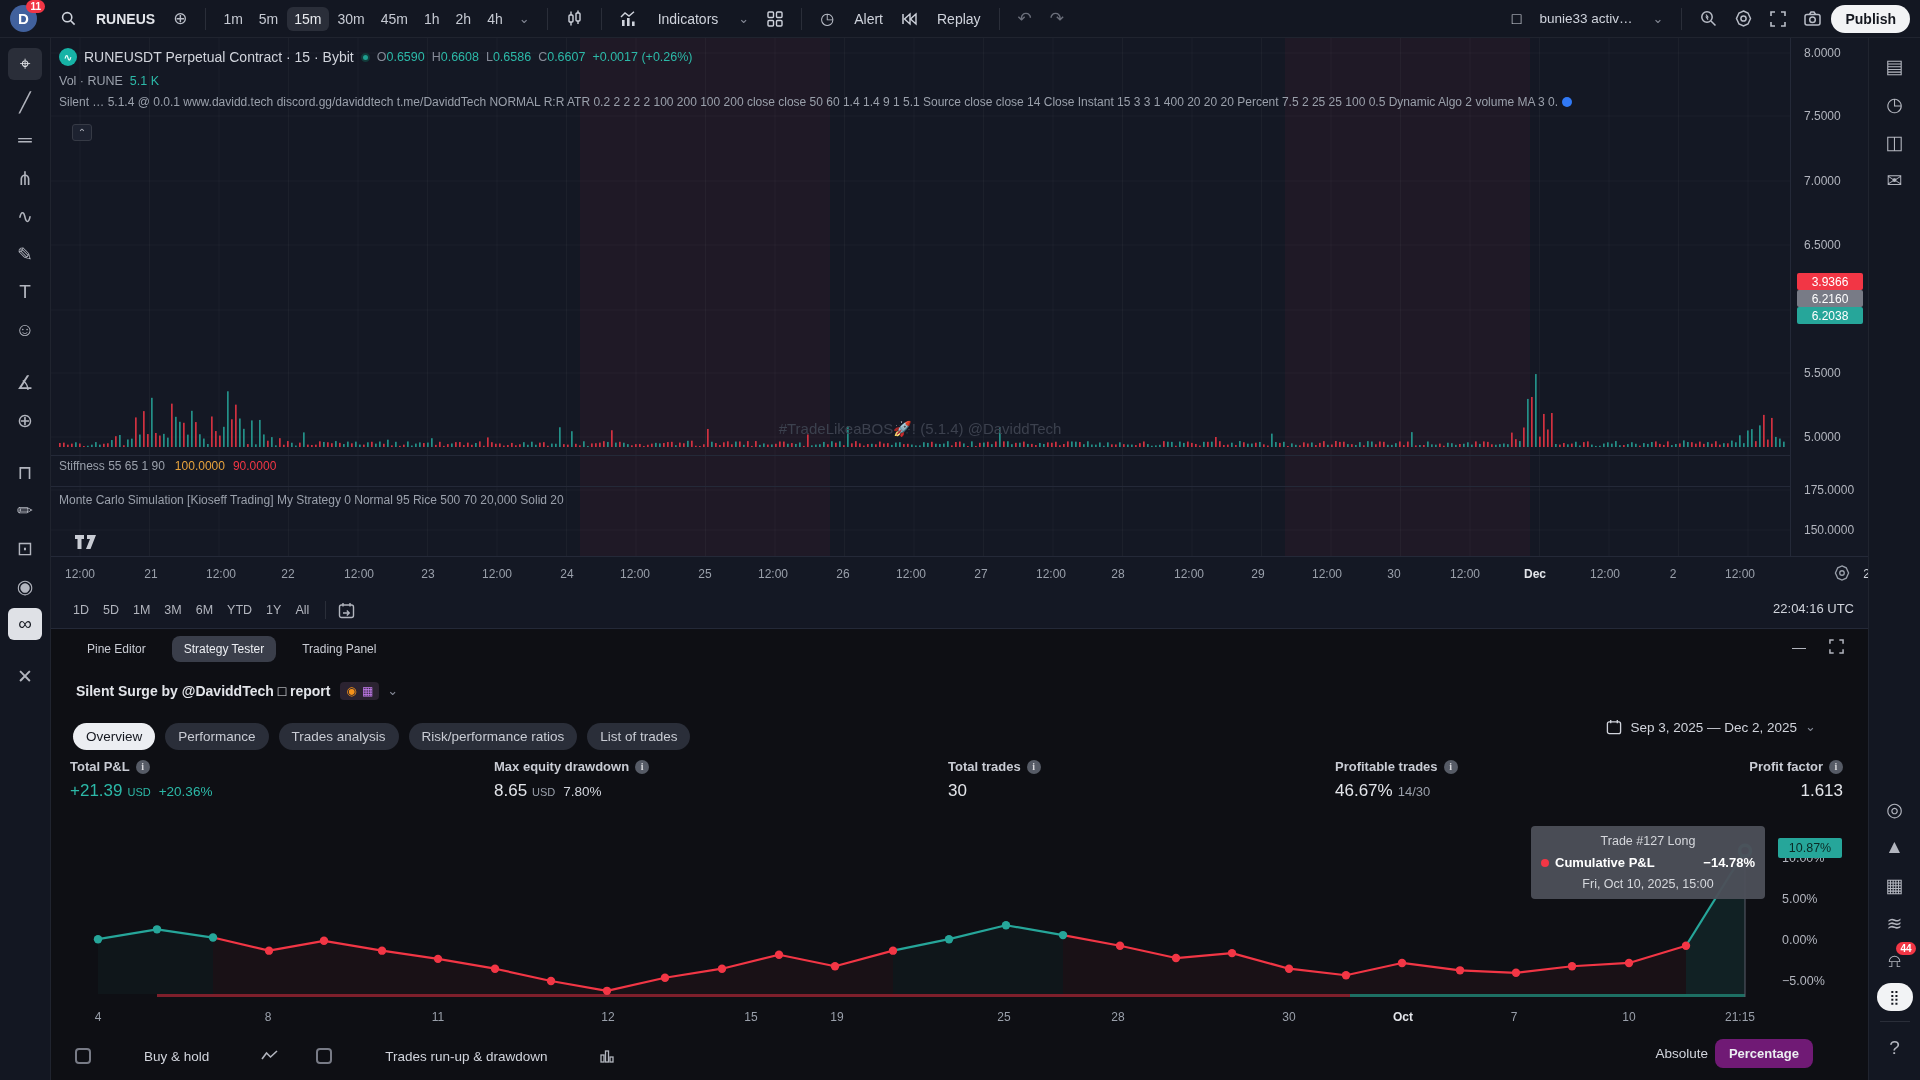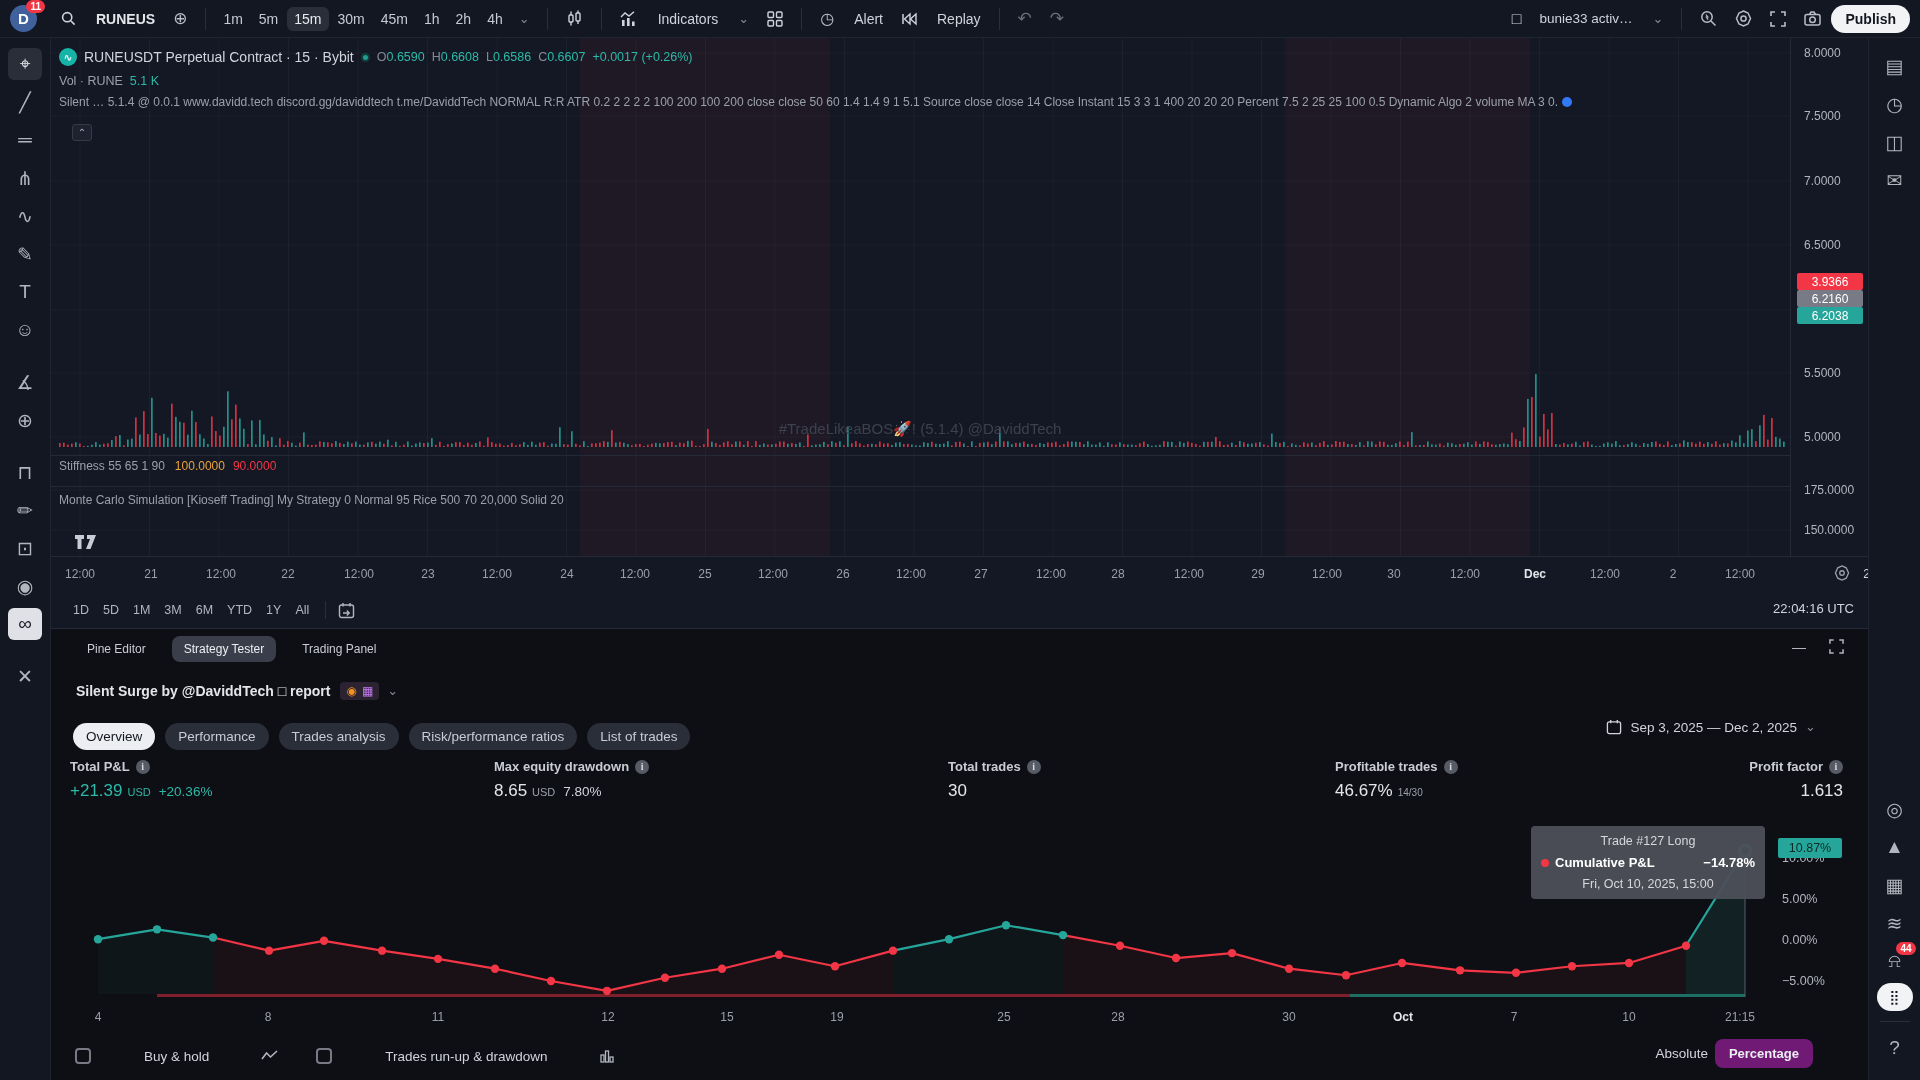--- a/index.html
+++ b/index.html
@@ -98,21 +98,21 @@
   .view-pill.active { background:#eceef2; color:#14171f; }
   .stats-row { position:absolute; left:0; top:130px; width:100%; height:57px; }
   .stat { position:absolute; top:0; }
   .stat-label { font-size:13px; font-weight:bold; color:#c9ccd4; display:flex; align-items:center; gap:6px; }
   .info-i { width:14px; height:14px; border-radius:50%; background:#565b66; color:#d8d9dd; font-size:10px;
     font-weight:bold; display:flex; align-items:center; justify-content:center; font-family:"Liberation Serif", serif; }
   .stat-val { margin-top:7px; font-size:17px; color:#e3e5ea; display:flex; align-items:baseline; gap:5px; }
   .stat-val .unit { font-size:11px; color:#9aa0ab; }
   .stat-val .extra { font-size:13.5px; color:#d1d4dc; margin-left:3px; }
   .stat-val.pos, .stat-val.pos .unit, .stat-val.pos .extra { color:#2cb9a8; }
-  .stat-val .small { font-size:10px; color:#9aa0ab; }
+  .stat-val .small { font-size:13px; color:#9aa0ab; }
   .eq-chart { position:absolute; left:0; top:187px; width:1817px; height:215px; }
   .eq-ylabel { position:absolute; left:1731px; font-size:12.5px; color:#b2b5be; }
   .eq-badge { position:absolute; left:1727px; top:22px; width:64px; height:20px; background:#26a69a;
     color:#0b2b26; font-size:12.5px; border-radius:2px; display:flex; align-items:center; justify-content:center; z-index:3; }
   .eq-xlabel { position:absolute; top:194px; width:56px; margin-left:-28px; text-align:center; font-size:12px; color:#9aa0ab; }
   .eq-xlabel.bold { color:#e3e5ea; font-weight:bold; }
   .tooltip { position:absolute; left:1480px; top:10px; width:234px; background:rgba(76,79,88,0.96);
     border-radius:4px; padding:8px 10px; z-index:5; text-align:center; }
   .tt-r1, .tt-r3 { font-size:12.5px; color:#d6d8dd; }
   .tt-r2 { display:flex; align-items:center; margin:7px 0; font-size:13px; font-weight:bold; color:#fff; }
@@ -1068,21 +1068,21 @@
         <div class="eq-ylabel" style="top: 76px;">5.00%</div>
         <div class="eq-ylabel" style="top: 117px;">0.00%</div>
         <div class="eq-ylabel" style="top: 158px;">−5.00%</div>
       </div>
     <div class="eq-badge">10.87%</div>
     <div id="eq-xlabels">
         <div class="eq-xlabel" style="left: 47px;">4</div>
         <div class="eq-xlabel" style="left: 217px;">8</div>
         <div class="eq-xlabel" style="left: 387px;">11</div>
         <div class="eq-xlabel" style="left: 557px;">12</div>
-        <div class="eq-xlabel" style="left: 676px;">15</div>
+        <div class="eq-xlabel" style="left: 700px;">15</div>
         <div class="eq-xlabel" style="left: 786px;">19</div>
         <div class="eq-xlabel" style="left: 953px;">25</div>
         <div class="eq-xlabel" style="left: 1067px;">28</div>
         <div class="eq-xlabel" style="left: 1238px;">30</div>
         <div class="eq-xlabel bold" style="left: 1352px;">Oct</div>
         <div class="eq-xlabel" style="left: 1463px;">7</div>
         <div class="eq-xlabel" style="left: 1578px;">10</div>
         <div class="eq-xlabel" style="left: 1689px;">21:15</div>
       </div>
     <div class="tooltip">

